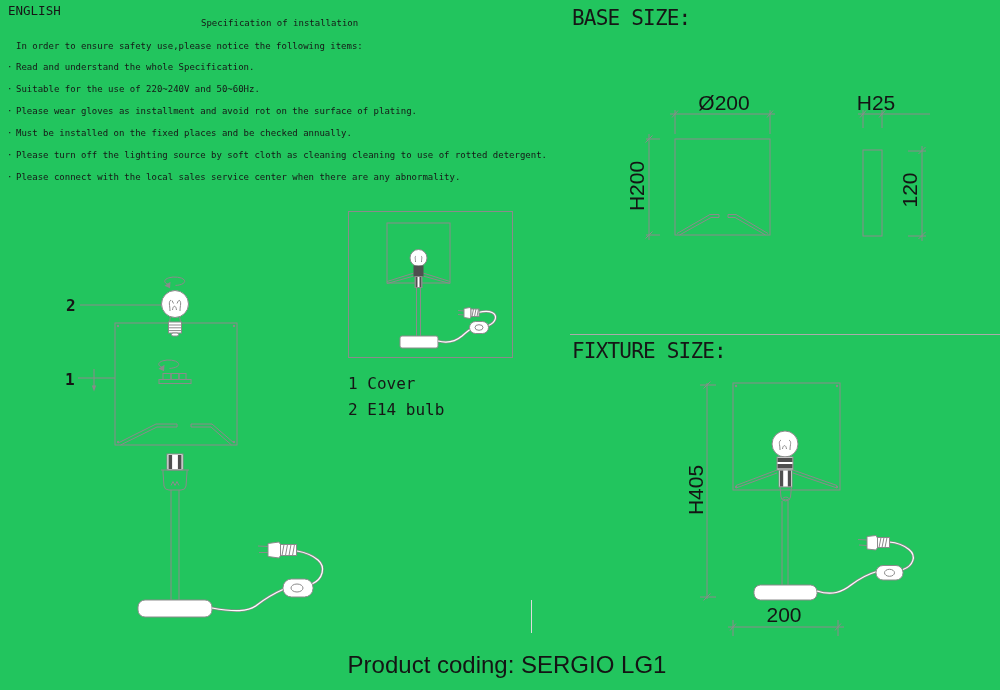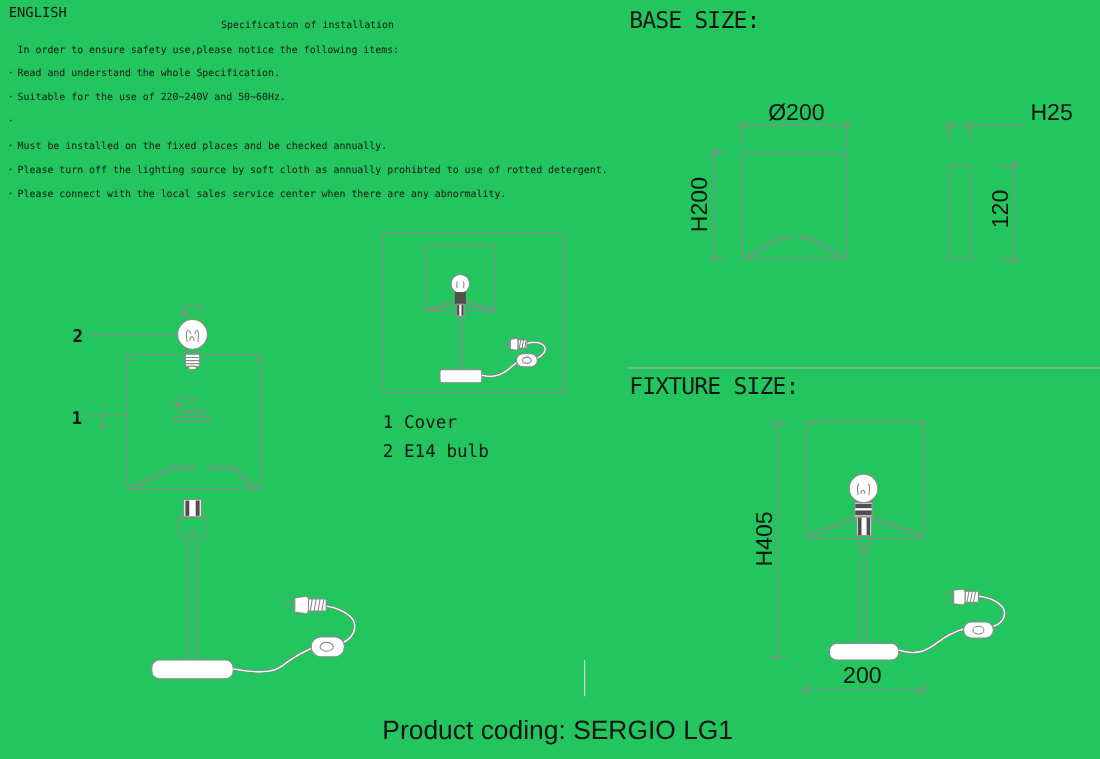--- a/index.html
+++ b/index.html
@@ -34,24 +34,25 @@
 
   <div class="abs english" style="left:8px;top:3px;">ENGLISH</div>
   <div class="abs mono-sm" style="left:165px;top:19px;margin-left:36px;">Specification of installation</div>
   <div class="abs mono-sm" style="left:16px;top:42px;">In order to ensure safety use,please notice the following items:</div>
 
   <div class="bullet" style="left:7px;top:62px;">·</div>
   <div class="abs mono-sm" style="left:16px;top:63px;">Read and understand the whole Specification.</div>
   <div class="bullet" style="left:7px;top:84px;">·</div>
   <div class="abs mono-sm" style="left:16px;top:85px;">Suitable for the use of 220~240V and 50~60Hz.</div>
   <div class="bullet" style="left:7px;top:106px;">·</div>
+  <div class="abs mono-sm" style="left:16px;top:107px;">Please wear gloves as installment and avoid rot on the surface of plating.</div>
   <div class="bullet" style="left:7px;top:128px;">·</div>
   <div class="abs mono-sm" style="left:16px;top:129px;">Must be installed on the fixed places and be checked annually.</div>
   <div class="bullet" style="left:7px;top:150px;">·</div>
-  <div class="abs mono-sm" style="left:16px;top:151px;">Please turn off the lighting source by soft cloth as annually prohibted to use of rotted detergent.</div>
+  <div class="abs mono-sm" style="left:16px;top:151px;">Please turn off the lighting source by soft cloth as cleaning cleaning to use of rotted detergent.</div>
   <div class="bullet" style="left:7px;top:172px;">·</div>
   <div class="abs title-lg" style="left:572px;top:6px;">BASE SIZE:</div>
 
   <div class="abs mono-sm" style="left:16px;top:173px;">Please connect with the local sales service center when there are any abnormality.</div>
   <div class="divider" style="left:570px;top:334px;width:430px;"></div>
   <div class="abs title-lg" style="left:572px;top:339px;">FIXTURE SIZE:</div>
 
   <div class="abs mono-lbl" style="left:66px;top:296px;">2</div>
   <div class="abs mono-lbl" style="left:65px;top:370px;">1</div>
 
@@ -174,21 +175,21 @@
       <path class="ln" d="M260,32.5 L266,25.5 M279,32.5 L285,25.5"></path>
       <path class="ln" d="M263,25 V43 M282,25 V43"></path>
       <rect class="ln" x="263" y="65" width="19" height="86"></rect>
       <line class="ln" x1="322" y1="61" x2="322" y2="156"></line>
       <path class="ln" d="M318.5,69 L325.5,62 M318.5,154 L325.5,147"></path>
       <path class="ln" d="M308,66 H326 M308,151 H326"></path>
     </g>
   </svg>
   <div class="abs hdim" style="left:724px;top:103px;text-align:center;">Ø200</div>
   <div class="abs vdim" style="left:637px;top:186px;">H200</div>
-  <div class="abs hdim" style="left:956px;top:103px;">H25</div>
+  <div class="abs hdim" style="left:876px;top:103px;">H25</div>
   <div class="abs vdim" style="left:910px;top:190px;">120</div>
 
   <svg style="left:680px;top:370px;" width="320" height="270" viewBox="0 0 320 270">
     <g>
       <line class="ln" x1="27" y1="13" x2="27" y2="229"></line>
       <path class="ln" d="M20,15 H36 M20,227 H36"></path>
       <path class="ln" d="M23.5,18.5 L30.5,11.5 M23.5,230.5 L30.5,223.5"></path>
     </g>
     <g>
       <rect class="ln" x="53" y="13" width="107" height="107"></rect>

